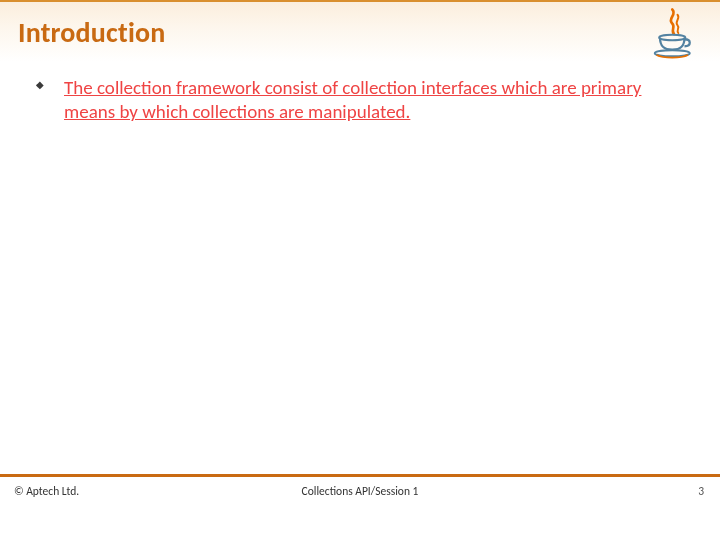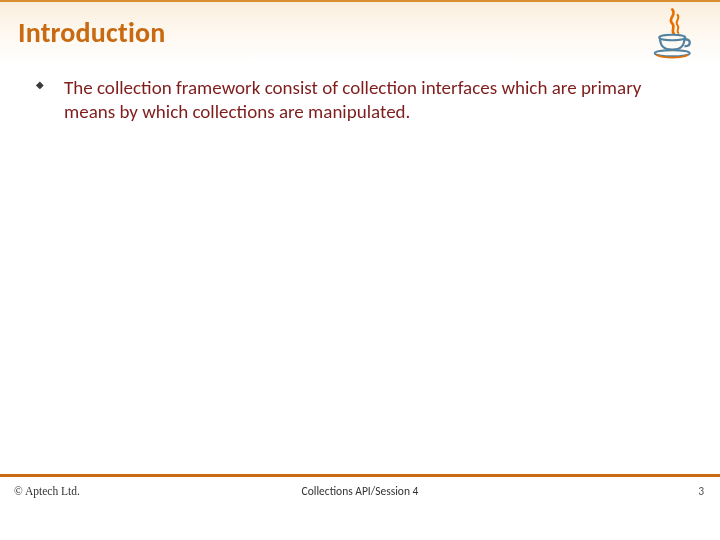--- a/index.html
+++ b/index.html
@@ -31,42 +31,43 @@
   .content {
     flex: 1;
     padding: 14px 24px 0 24px;
   }
   ul.bullets { list-style: none; }
   ul.bullets li {
     position: relative;
     padding-left: 40px;
     font-size: 19px;
     line-height: 1.28;
-    color: #7f1d1d;
+    color: #ef4444;
     margin-bottom: 2px;
+    text-decoration: underline;
   }
   ul.bullets li::before {
     content: "◆";
     position: absolute;
     left: 12px;
     top: 3px;
     font-size: 10px;
     color: #3a3a3a;
   }
   .footer {
     height: 30px;
     border-top: 3px solid #c96a12;
     display: flex;
     align-items: center;
     font-size: 11.5px;
     color: #333;
     padding: 0 14px;
     position: relative;
   }
-  .footer-left { position: absolute; left: 14px; font-family: Liberation Serif, serif; }
+  .footer-left { position: absolute; left: 14px; }
   .footer-center { position: absolute; left: 50%; transform: translateX(-50%); }
   .footer-right { position: absolute; right: 16px; color: #555; }
 </style>
 </head>
 <body>
 
 <div class="slide">
 
   <div class="header">
     <div class="title">Introduction</div>
@@ -87,17 +88,17 @@
   </div>
 
   <div class="content">
     <ul class="bullets">
       <li>The collection framework consist of collection interfaces which are primary means by which collections are manipulated.</li>
     </ul>
   </div>
 
   <div class="footer">
     <span class="footer-left">© Aptech Ltd.</span>
-    <span class="footer-center">Collections API/Session 4</span>
+    <span class="footer-center">Collections API/Session 1</span>
     <span class="footer-right">3</span>
   </div>
 
 </div>
 
 </body></html>

